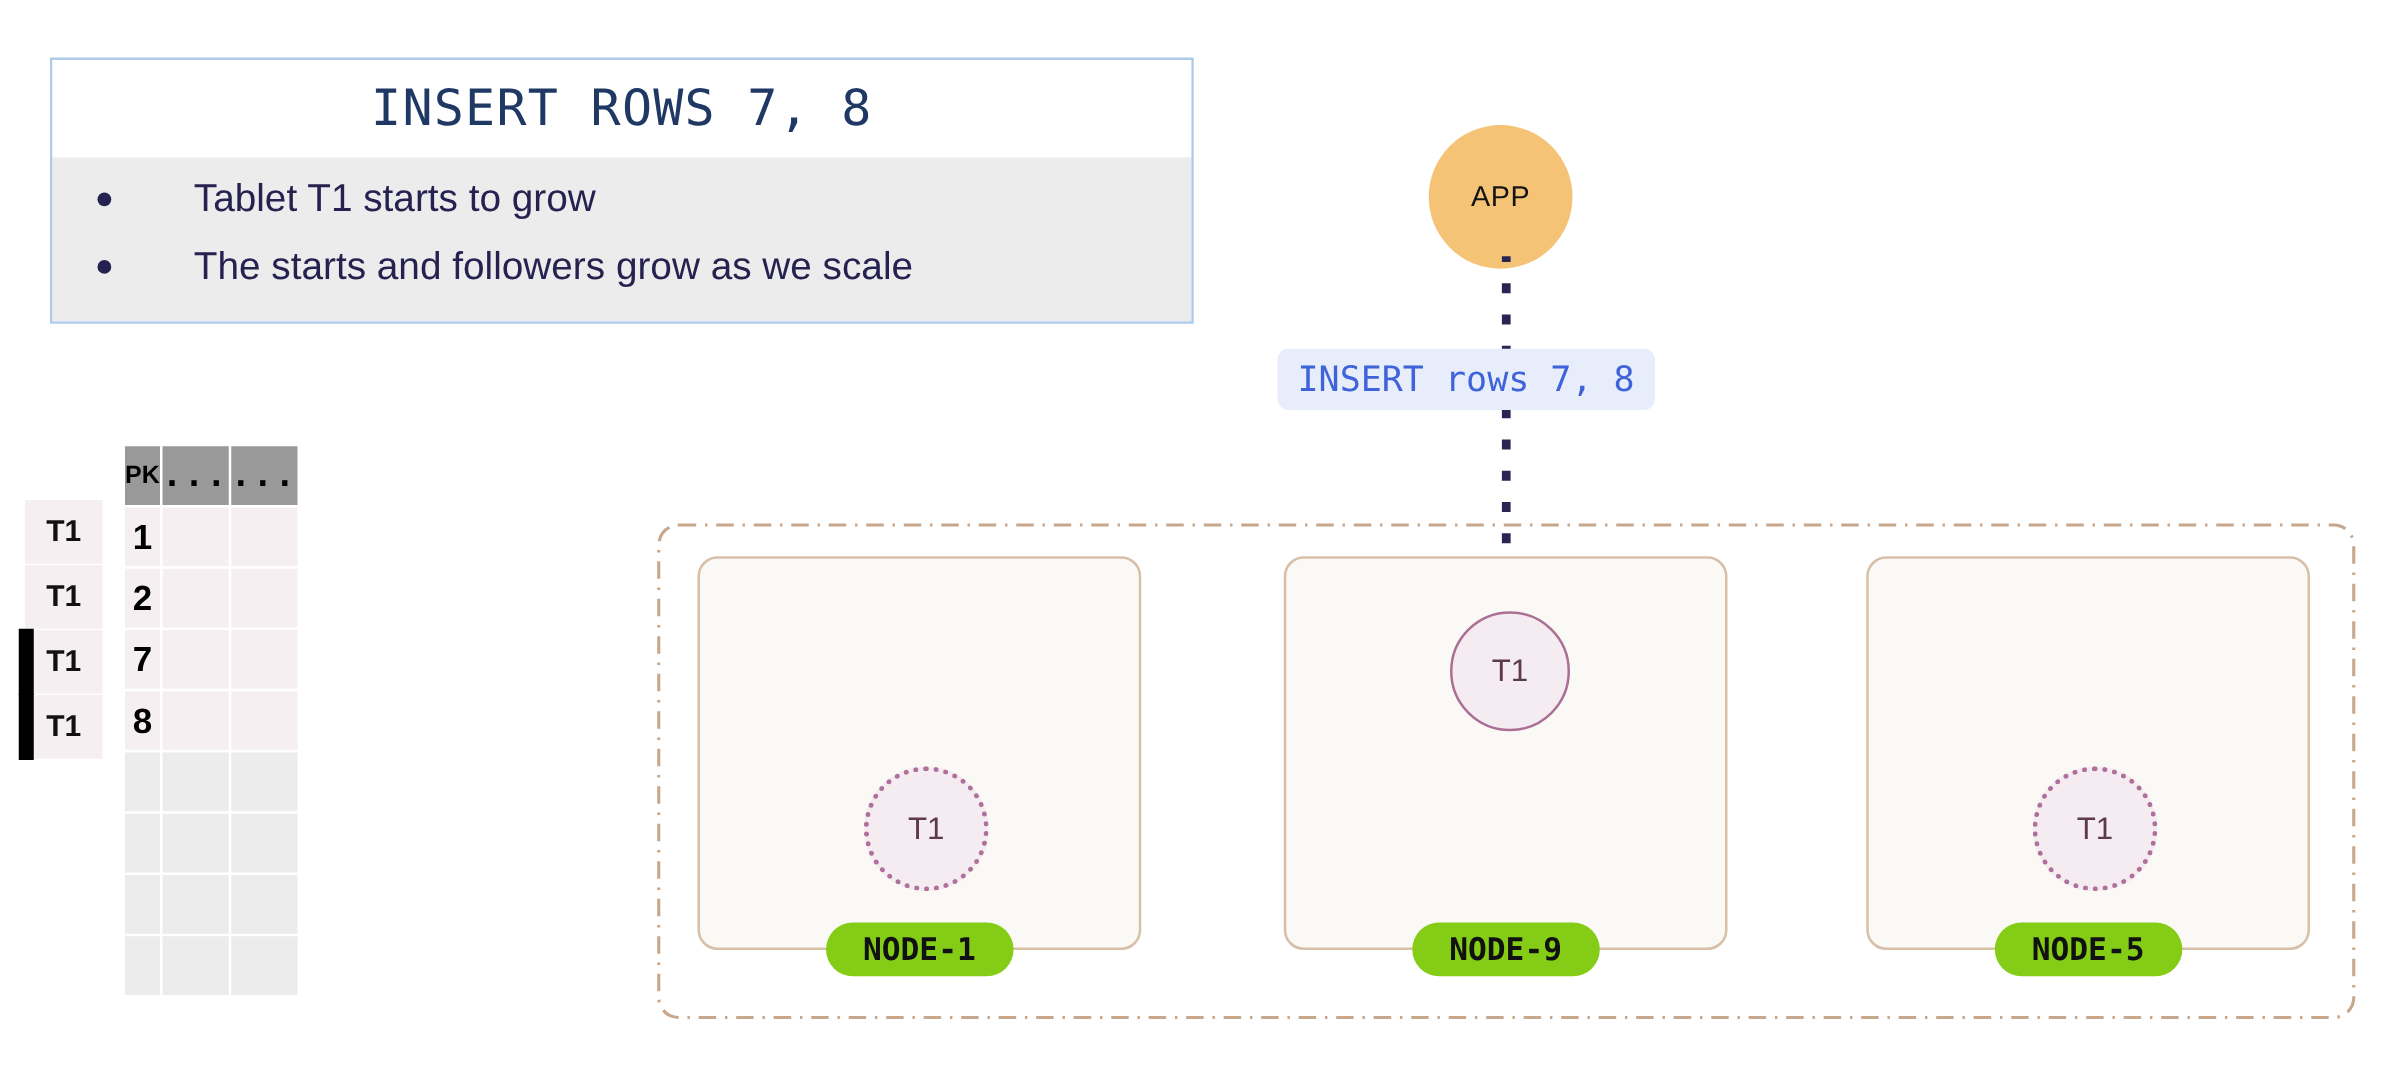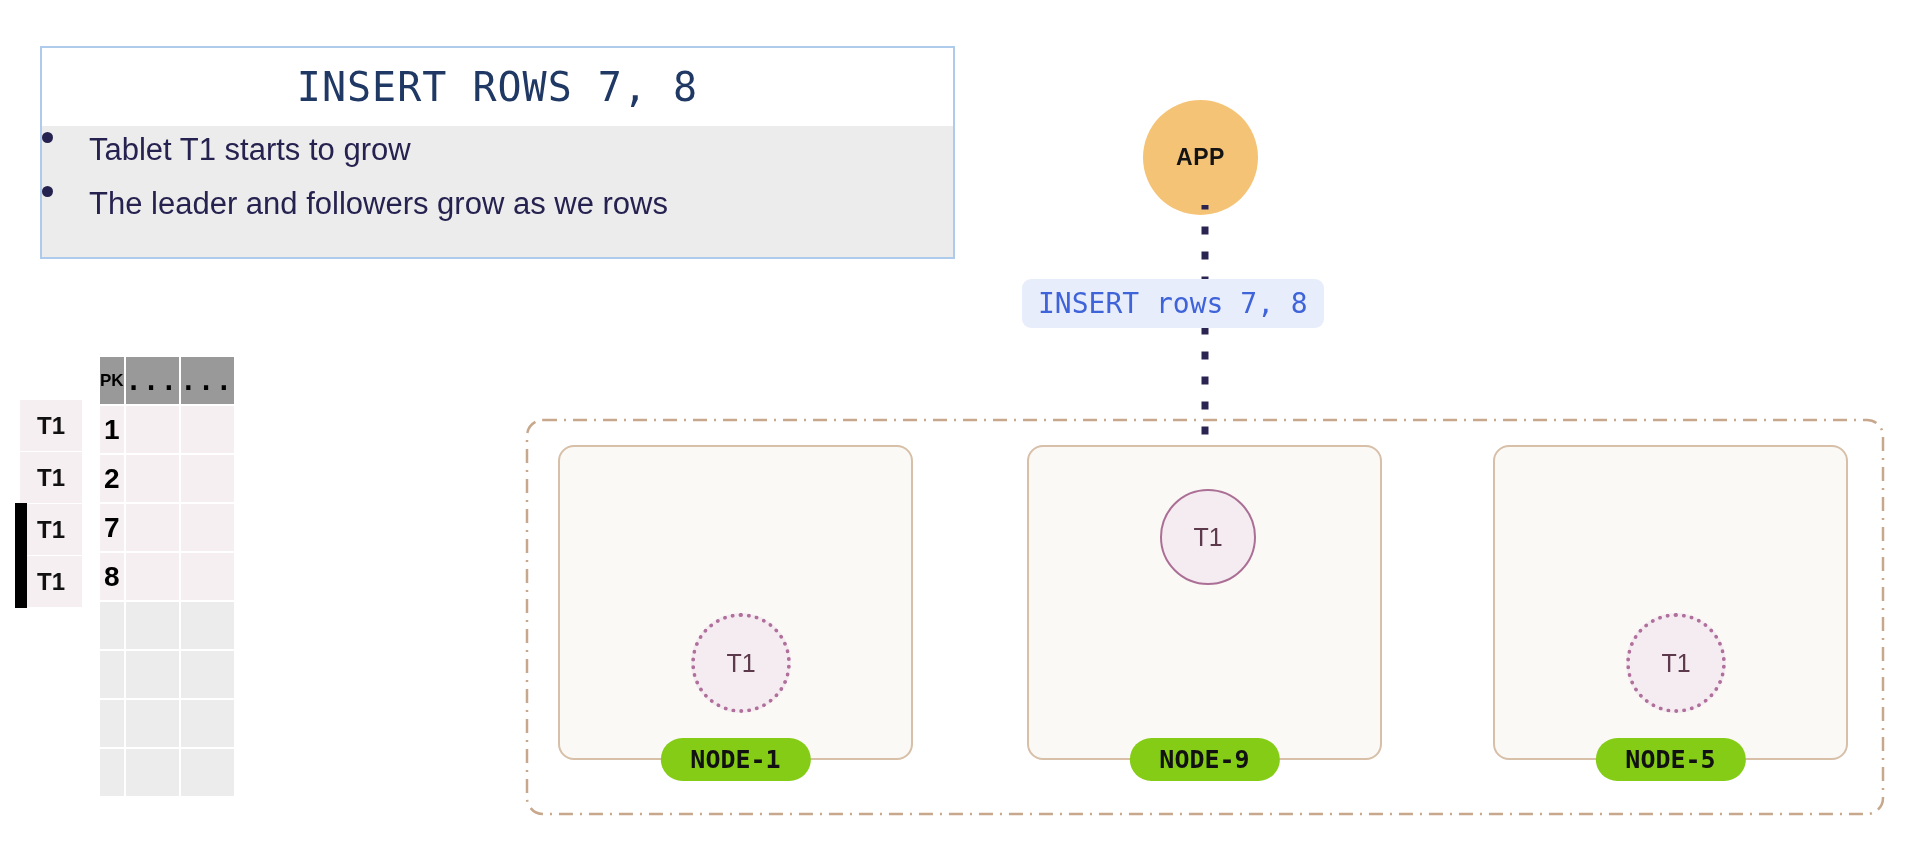--- a/index.html
+++ b/index.html
@@ -29,22 +29,24 @@
     letter-spacing:1px;
     white-space:pre;
   }
   #callout-body{
     background:#ececec;
     height:131px;
     padding:6px 0 0 0;
     box-sizing:border-box;
   }
   .bullet-row{
-    display:flex;align-items:flex-start;
+    display:flex;align-items:center;
     height:54px;
+    padding-left:36px;
+    gap:30px;
   }
   .bullet-dot{
     width:11px;height:11px;border-radius:50%;
     background:#262250;
     flex:0 0 auto;
     margin-right:36px;
   }
   .bullet-text{
     color:#262250;
     font-size:31px;
@@ -75,37 +77,37 @@
     position:absolute;left:78px;top:0;
     border-collapse:separate;border-spacing:2px;
   }
   .main-table td, .main-table th{
     width:110px;height:47px;
     padding:0;margin:0;
     text-align:center;vertical-align:middle;
   }
   .main-table th{
     background:#999999;color:#000000;
-    font-size:17px;font-weight:bold;
+    font-size:20px;font-weight:bold;
     font-family:"Liberation Sans",sans-serif;
   }
   .main-table th.dots{
     font-family:"DejaVu Sans Mono","Liberation Mono",monospace;
     font-size:26px;letter-spacing:2px;
   }
   .main-table td.filled{background:#f6eff2;color:#000;font-size:28px;font-weight:bold;}
   .main-table td.empty{background:#ececec;}
 
   
   #app-circle{
     position:absolute;left:1143px;top:100px;
     width:115px;height:115px;border-radius:50%;
     background:#f5c376;
     display:flex;align-items:center;justify-content:center;
-    font-size:23px;font-weight:bold;color:#141414;
+    font-size:23px;font-weight:normal;color:#141414;
     font-family:"Liberation Sans",sans-serif;
     letter-spacing:0.5px;
   }
   #insert-label{
     position:absolute;left:1022px;top:279px;
     background:#e8edfb;
     border-radius:9px;
     padding:8px 16px;
     color:#3f63d8;
     font-family:"DejaVu Sans Mono","Liberation Mono",monospace;
@@ -169,21 +171,21 @@
 
   <div id="callout">
     <div id="callout-title">INSERT ROWS 7, 8</div>
     <div id="callout-body">
       <div class="bullet-row">
         <span class="bullet-dot"></span>
         <span class="bullet-text">Tablet T1 starts to grow</span>
       </div>
       <div class="bullet-row">
         <span class="bullet-dot"></span>
-        <span class="bullet-text">The leader and followers grow as we rows</span>
+        <span class="bullet-text">The starts and followers grow as we scale</span>
       </div>
     </div>
   </div>
 
   <div id="table-wrap">
     <div class="tbl-grid">
       <div class="side-labels">
         <div class="side-cell">T1</div>
         <div class="side-cell">T1</div>
         <div class="side-cell marked">T1</div>

